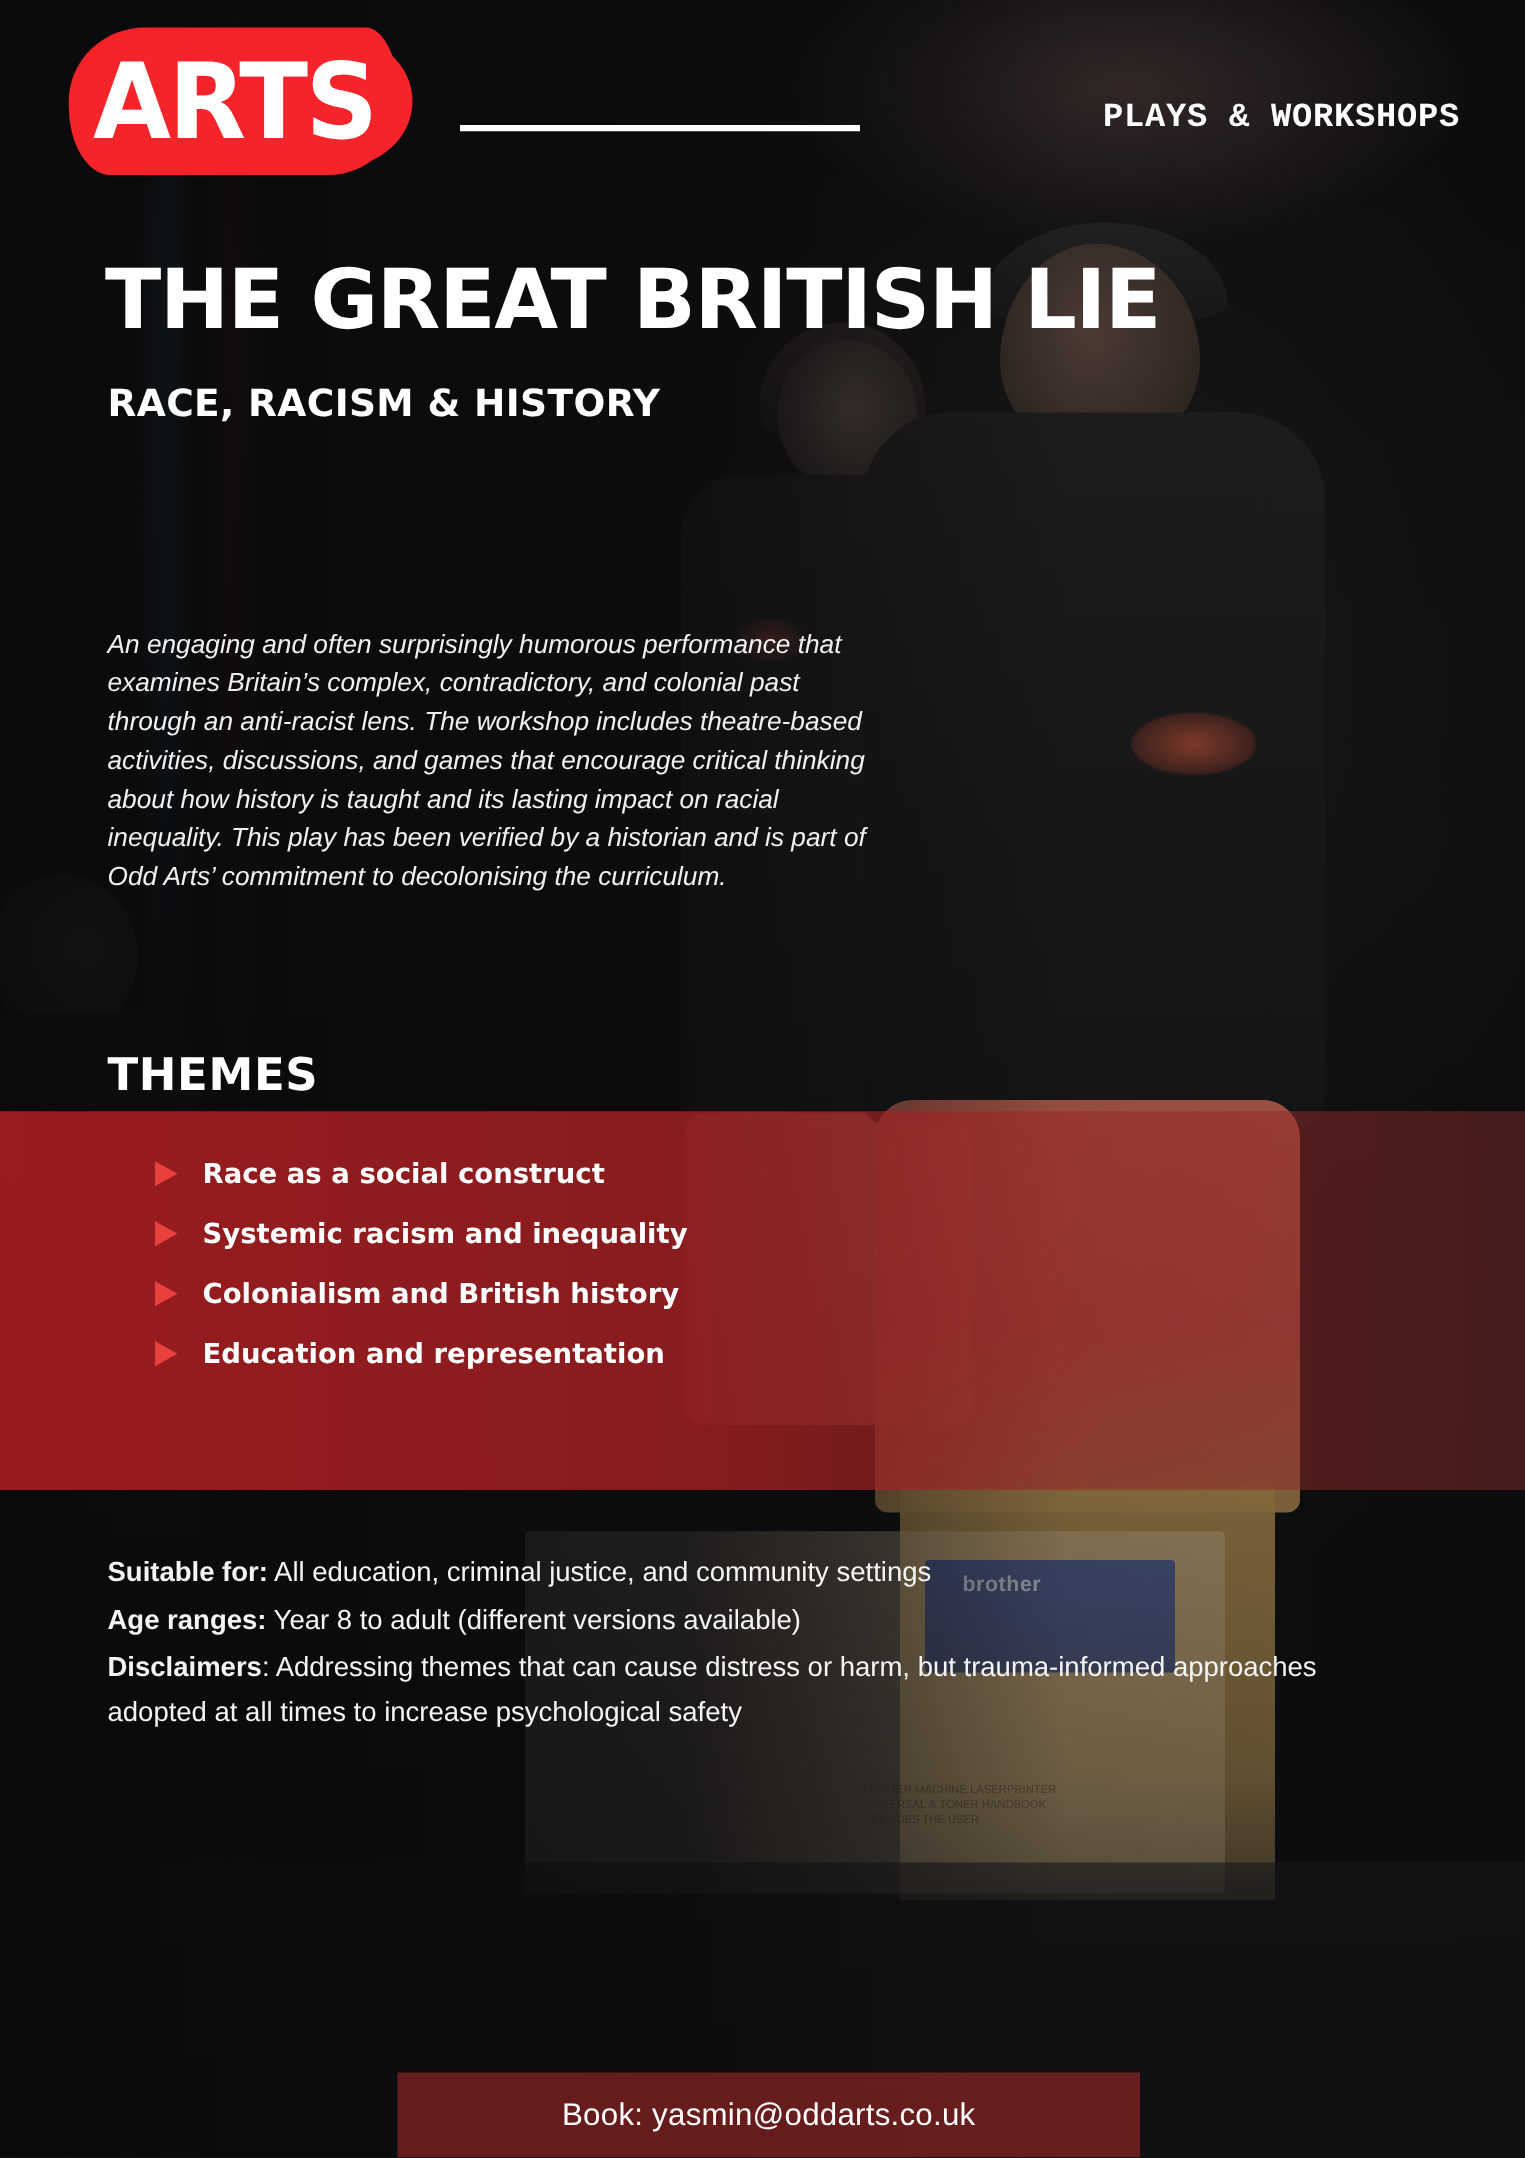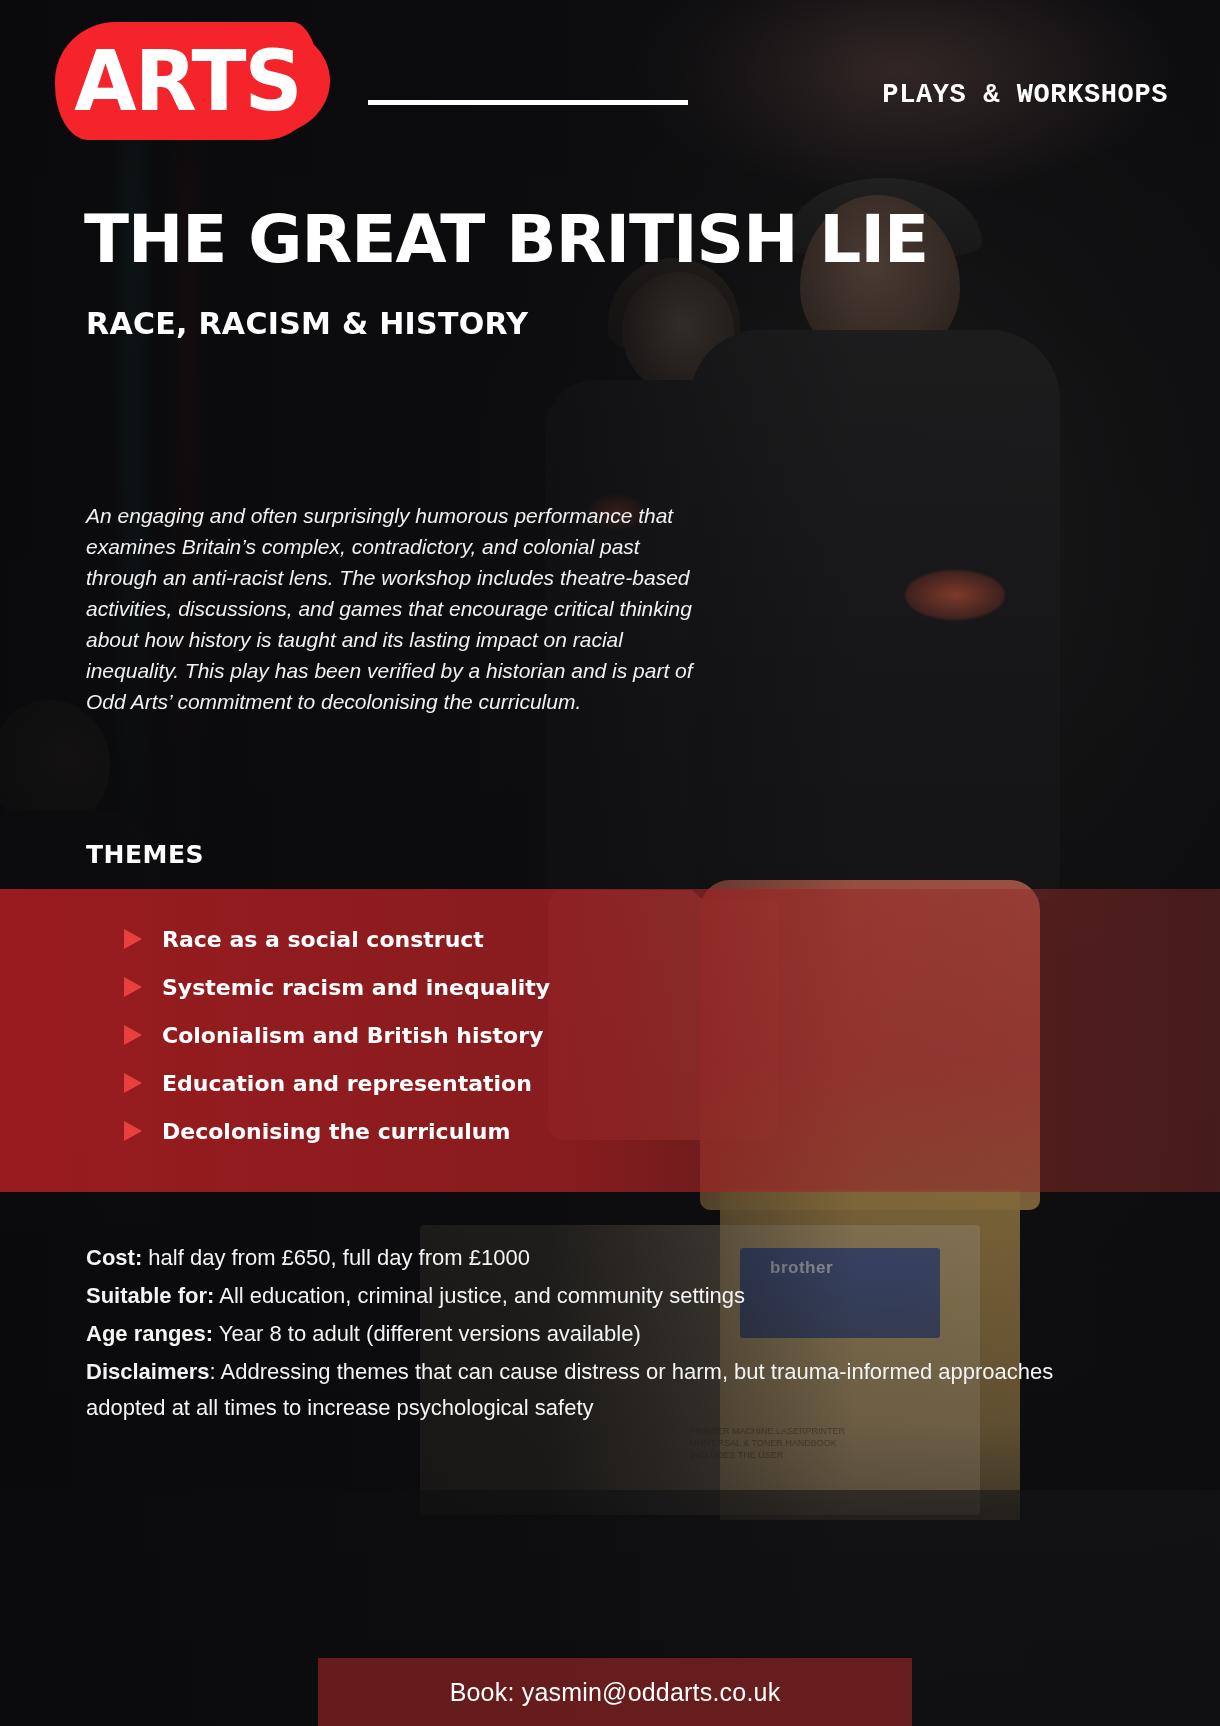--- a/index.html
+++ b/index.html
@@ -258,21 +258,21 @@
     left: 86px; top: 500px;
     width: 620px;
     font-size: 21px;
     line-height: 31px;
     font-style: italic;
     color: #f0f0f0;
   }
   .themes-heading {
     position: absolute;
     left: 86px; top: 840px;
-    font-size: 25px;
+    font-size: 36px;
     font-weight: bold;
     letter-spacing: 0.5px;
     color: #ffffff;
     font-family: "DejaVu Sans", sans-serif;
   }
 
   
   .red-band {
     position: absolute;
     left: 0; top: 889px;
@@ -408,34 +408,23 @@
         <span class="theme-label">Colonialism and British history</span>
       </div>
       <div class="theme-item">
         <span class="theme-arrow">
           <svg width="26" height="26" viewBox="0 0 26 26">
               <path d="M4 3 L22 13 L4 23 Z" fill="#e8403d"></path>
             </svg>
         </span>
         <span class="theme-label">Education and representation</span>
       </div>
-      <div class="theme-item">
-        <span class="theme-arrow">
-          <svg width="26" height="26" viewBox="0 0 26 26">
-              <path d="M4 3 L22 13 L4 23 Z" fill="#e8403d"></path>
-            </svg>
-        </span>
-        <span class="theme-label">Decolonising the curriculum</span>
-      </div>
     </div>
 
     <div class="details">
-      <div class="row">
-        <b>Cost:</b><span> half day from £650, full day from £1000</span>
-      </div>
       <div class="row">
         <b>Suitable for:</b><span> All education, criminal justice, and community settings</span>
       </div>
       <div class="row">
         <b>Age ranges:</b><span> Year 8 to adult (different versions available)</span>
       </div>
       <div class="row">
         <b>Disclaimers</b><span>: Addressing themes that can cause distress or harm, but trauma-informed approaches adopted at all times to increase psychological safety</span>
       </div>
     </div>

